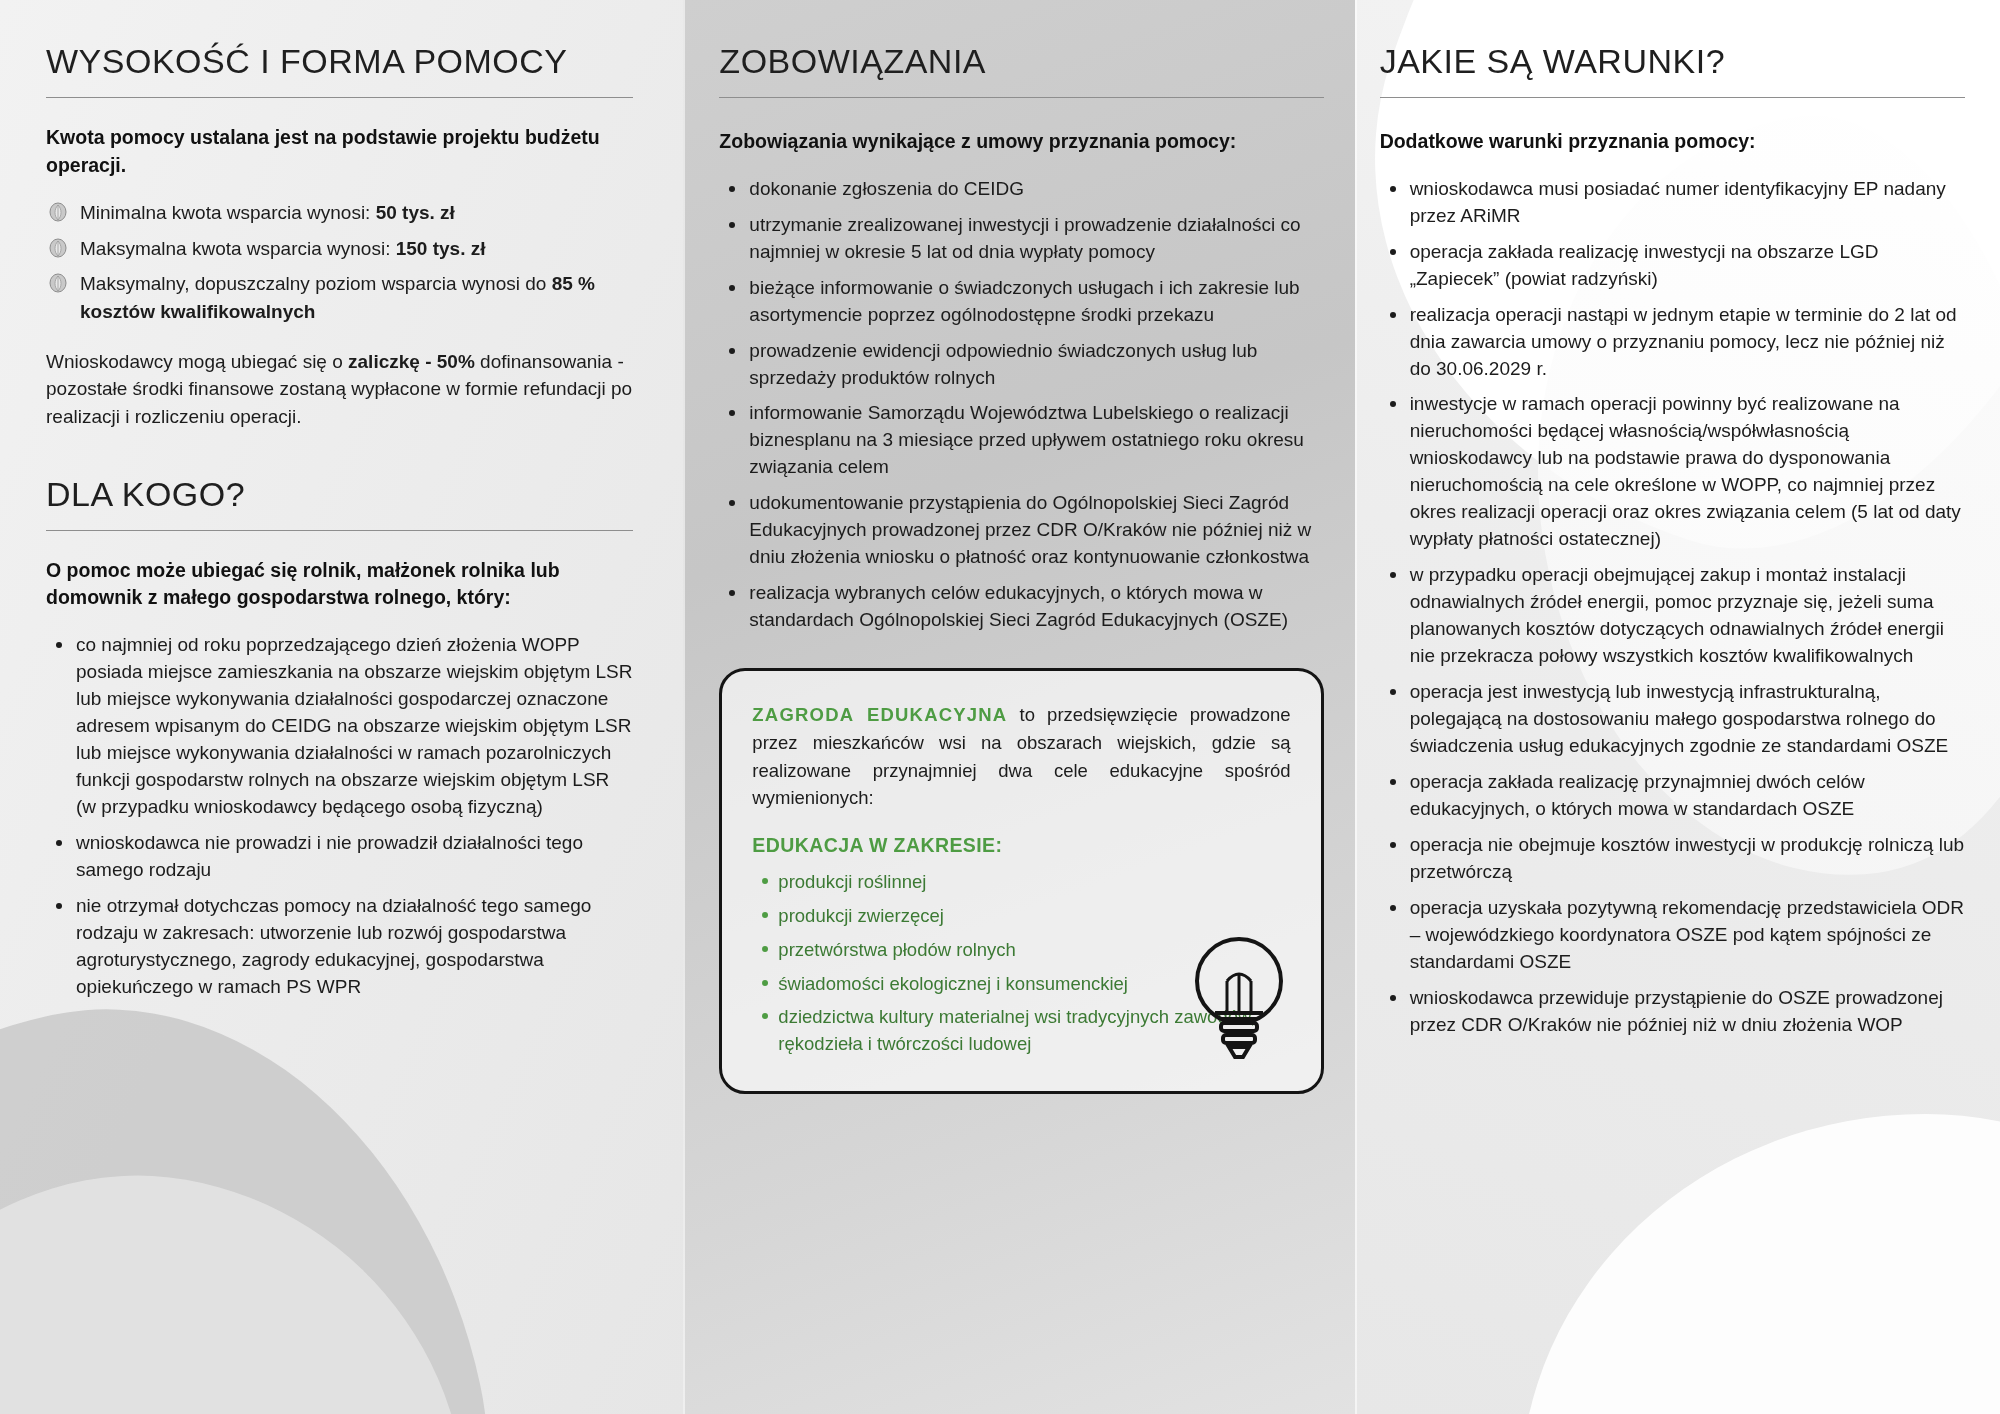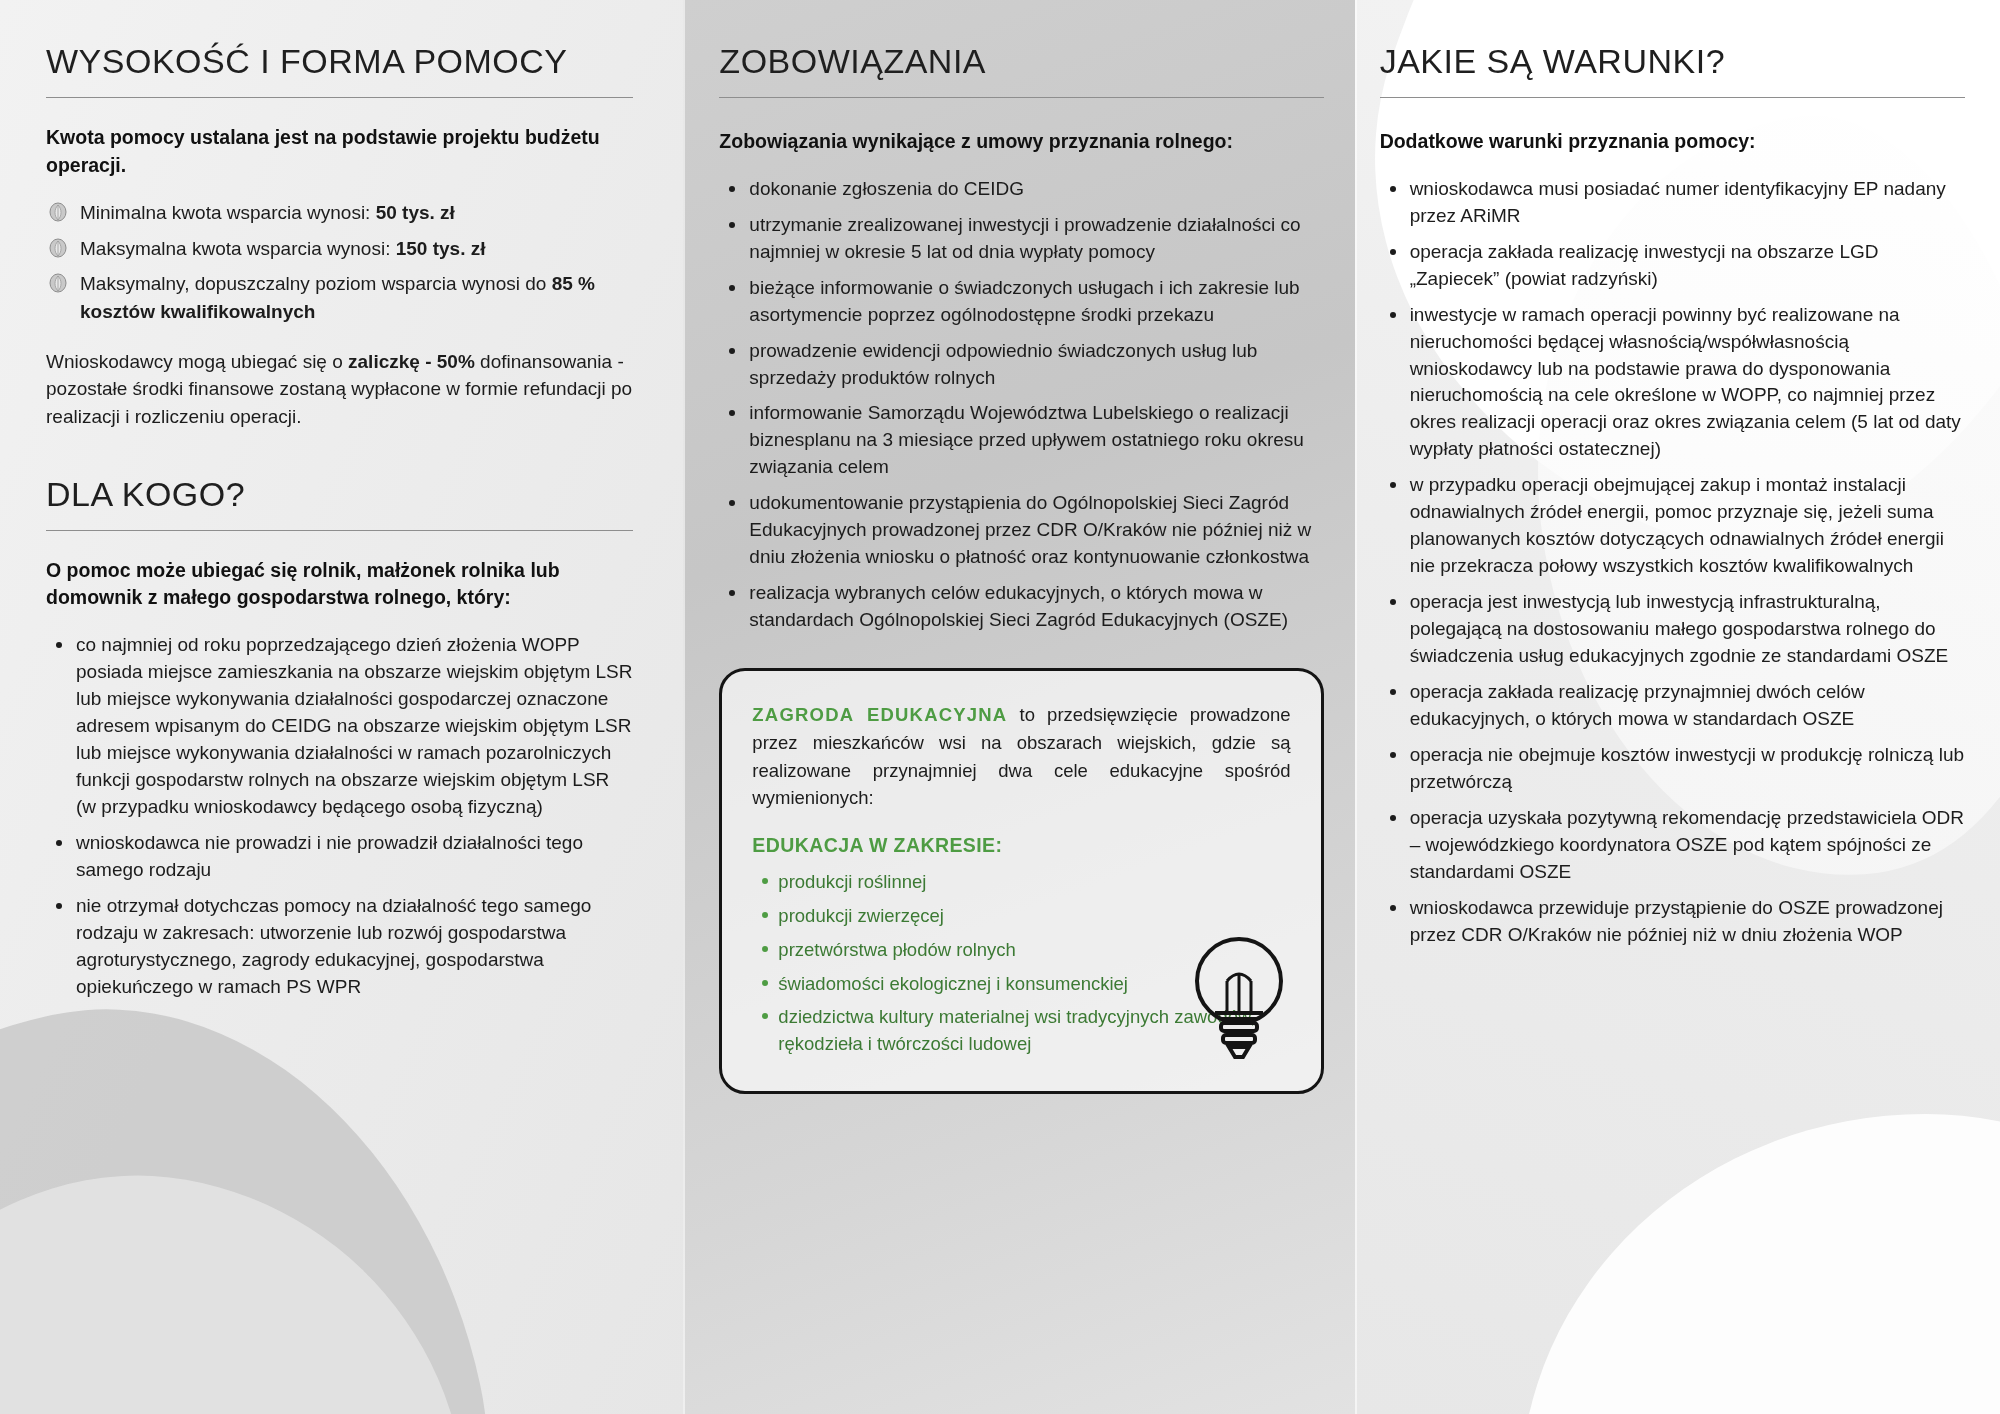--- a/index.html
+++ b/index.html
@@ -311,21 +311,21 @@
 
     <ul class="bullets">
       <li>co najmniej od roku poprzedzającego dzień złożenia WOPP posiada miejsce zamieszkania na obszarze wiejskim objętym LSR lub miejsce wykonywania działalności gospodarczej oznaczone adresem wpisanym do CEIDG na obszarze wiejskim objętym LSR lub miejsce wykonywania działalności w ramach pozarolniczych funkcji gospodarstw rolnych na obszarze wiejskim objętym LSR (w przypadku wnioskodawcy będącego osobą fizyczną)</li>
       <li>wnioskodawca nie prowadzi i nie prowadził działalności tego samego rodzaju</li>
       <li>nie otrzymał dotychczas pomocy na działalność tego samego rodzaju w zakresach: utworzenie lub rozwój gospodarstwa agroturystycznego, zagrody edukacyjnej, gospodarstwa opiekuńczego w ramach PS WPR</li>
     </ul>
   </div>
 
   <div class="col col-2">
     <h1 class="section-title">ZOBOWIĄZANIA</h1>
-    <h2 class="lead">Zobowiązania wynikające z umowy przyznania rolnego:</h2>
+    <h2 class="lead">Zobowiązania wynikające z umowy przyznania pomocy:</h2>
 
     <ul class="bullets">
       <li>dokonanie zgłoszenia do CEIDG</li>
       <li>utrzymanie zrealizowanej inwestycji i prowadzenie działalności co najmniej w okresie 5 lat od dnia wypłaty pomocy</li>
       <li>bieżące informowanie o świadczonych usługach i ich zakresie lub asortymencie poprzez ogólnodostępne środki przekazu</li>
       <li>prowadzenie ewidencji odpowiednio świadczonych usług lub sprzedaży produktów rolnych</li>
       <li>informowanie Samorządu Województwa Lubelskiego o realizacji biznesplanu na 3 miesiące przed upływem ostatniego roku okresu związania celem</li>
       <li>udokumentowanie przystąpienia do Ogólnopolskiej Sieci Zagród Edukacyjnych prowadzonej przez CDR O/Kraków nie później niż w dniu złożenia wniosku o płatność oraz kontynuowanie członkostwa</li>
       <li>realizacja wybranych celów edukacyjnych, o których mowa w standardach Ogólnopolskiej Sieci Zagród Edukacyjnych (OSZE)</li>
     </ul>
@@ -357,20 +357,21 @@
     </div>
   </div>
 
   <div class="col col-3">
     <h1 class="section-title">JAKIE SĄ WARUNKI?</h1>
     <h2 class="lead">Dodatkowe warunki przyznania pomocy:</h2>
 
     <ul class="bullets">
       <li>wnioskodawca musi posiadać numer identyfikacyjny EP nadany przez ARiMR</li>
       <li>operacja zakłada realizację inwestycji na obszarze LGD „Zapiecek” (powiat radzyński)</li>
+      <li>realizacja operacji nastąpi w jednym etapie w terminie do 2 lat od dnia zawarcia umowy o przyznaniu pomocy, lecz nie później niż do 30.06.2029 r.</li>
       <li>inwestycje w ramach operacji powinny być realizowane na nieruchomości będącej własnością/współwłasnością wnioskodawcy lub na podstawie prawa do dysponowania nieruchomością na cele określone w WOPP, co najmniej przez okres realizacji operacji oraz okres związania celem (5 lat od daty wypłaty płatności ostatecznej)</li>
       <li>w przypadku operacji obejmującej zakup i montaż instalacji odnawialnych źródeł energii, pomoc przyznaje się, jeżeli suma planowanych kosztów dotyczących odnawialnych źródeł energii nie przekracza połowy wszystkich kosztów kwalifikowalnych</li>
       <li>operacja jest inwestycją lub inwestycją infrastrukturalną, polegającą na dostosowaniu małego gospodarstwa rolnego do świadczenia usług edukacyjnych zgodnie ze standardami OSZE</li>
       <li>operacja zakłada realizację przynajmniej dwóch celów edukacyjnych, o których mowa w standardach OSZE</li>
       <li>operacja nie obejmuje kosztów inwestycji w produkcję rolniczą lub przetwórczą</li>
       <li>operacja uzyskała pozytywną rekomendację przedstawiciela ODR – wojewódzkiego koordynatora OSZE pod kątem spójności ze standardami OSZE</li>
       <li>wnioskodawca przewiduje przystąpienie do OSZE prowadzonej przez CDR O/Kraków nie później niż w dniu złożenia WOP</li>
     </ul>
   </div>
 

